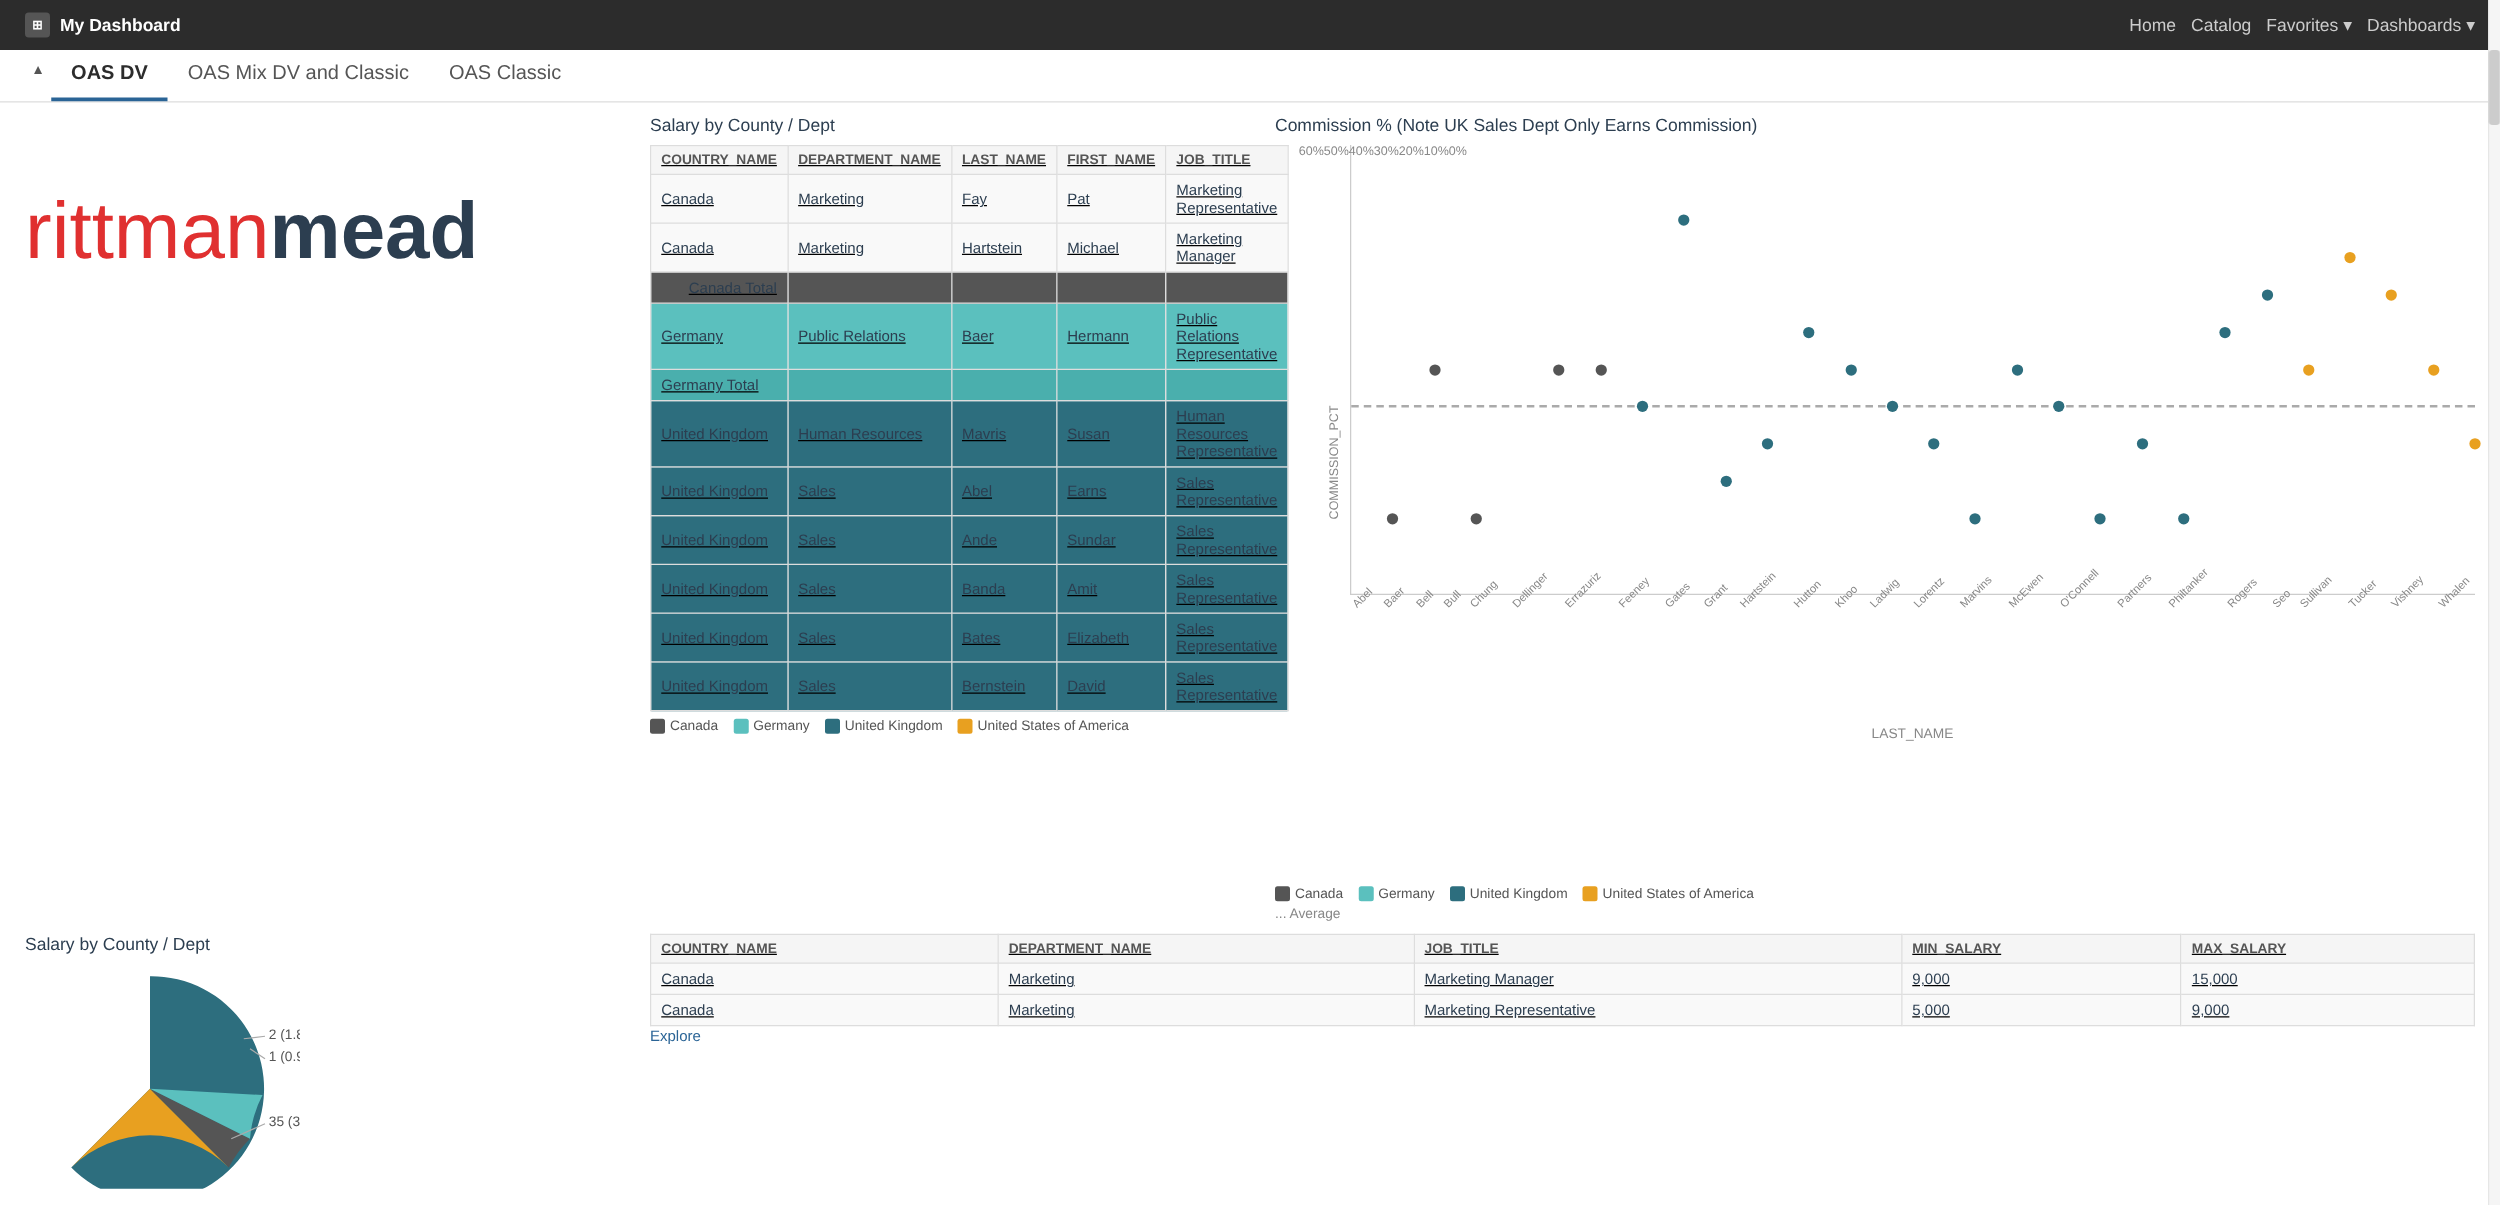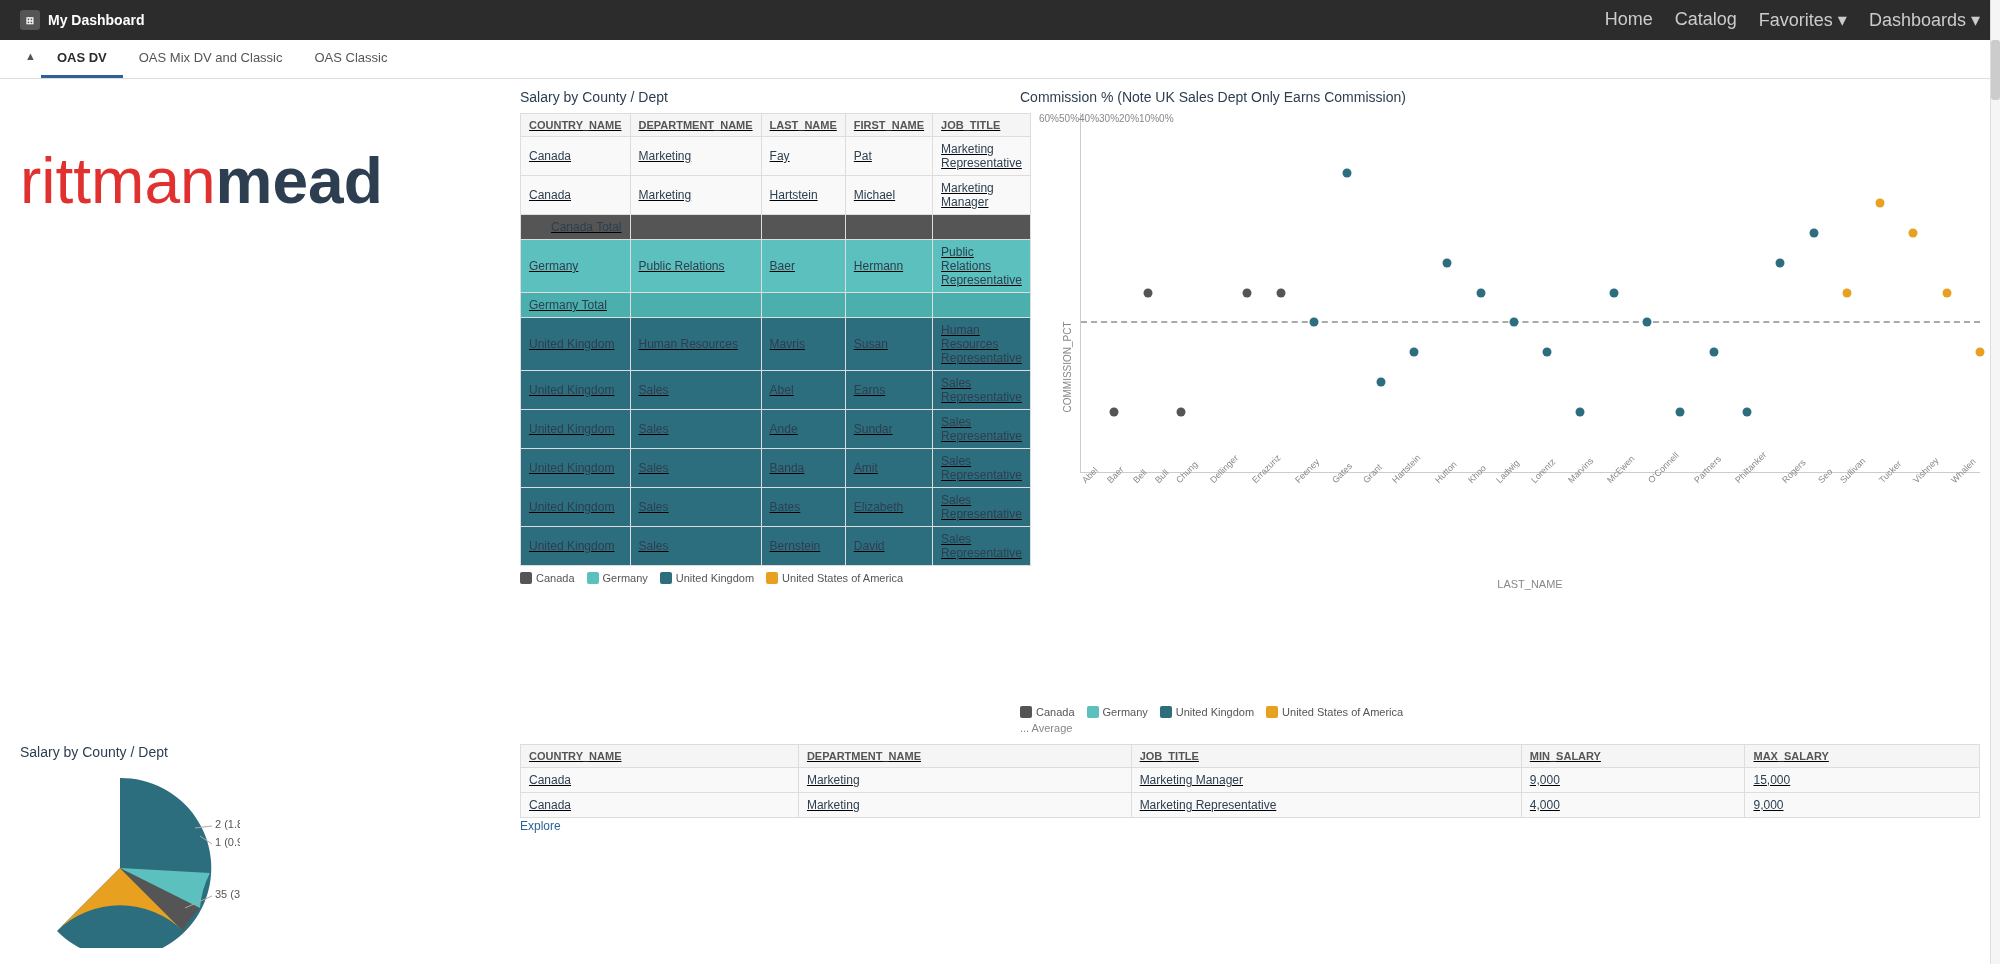--- a/index.html
+++ b/index.html
@@ -24,39 +24,39 @@
     }
     .top-nav .brand-icon {
       width: 20px; height: 20px;
       background: #555;
       border-radius: 3px;
       display: inline-flex; align-items: center; justify-content: center;
       font-size: 10px;
     }
     .top-nav .nav-links {
       display: flex;
-      gap: 22px;
-      font-size: 18px;
+      gap: 12px;
+      font-size: 14px;
     }
     .top-nav .nav-links a {
       color: #ccc;
       text-decoration: none;
     }
 
     
     .tab-bar {
       border-bottom: 1px solid #ddd;
       padding: 0 20px;
       display: flex;
       gap: 0;
       background: #fff;
     }
     .tab-item {
       padding: 10px 16px;
-      font-size: 13px;
+      font-size: 16px;
       cursor: pointer;
       color: #555;
       border-bottom: 3px solid transparent;
     }
     .tab-item.active {
       color: #2c2c2c;
       border-bottom: 3px solid #2a6496;
       font-weight: bold;
     }
     .tab-bar-arrow {
@@ -510,21 +510,21 @@
           <td>Canada</td>
           <td>Marketing</td>
           <td>Marketing Manager</td>
           <td>9,000</td>
           <td>15,000</td>
         </tr>
         <tr class="row-canada">
           <td>Canada</td>
           <td>Marketing</td>
           <td>Marketing Representative</td>
-          <td>4,000</td>
+          <td>5,000</td>
           <td>9,000</td>
         </tr>
       </tbody>
     </table>
     <a href="#" class="explore-link">Explore</a>
   </div>
 </div>
 
 <div class="right-scrollbar">
   <div class="scrollbar-thumb"></div>

